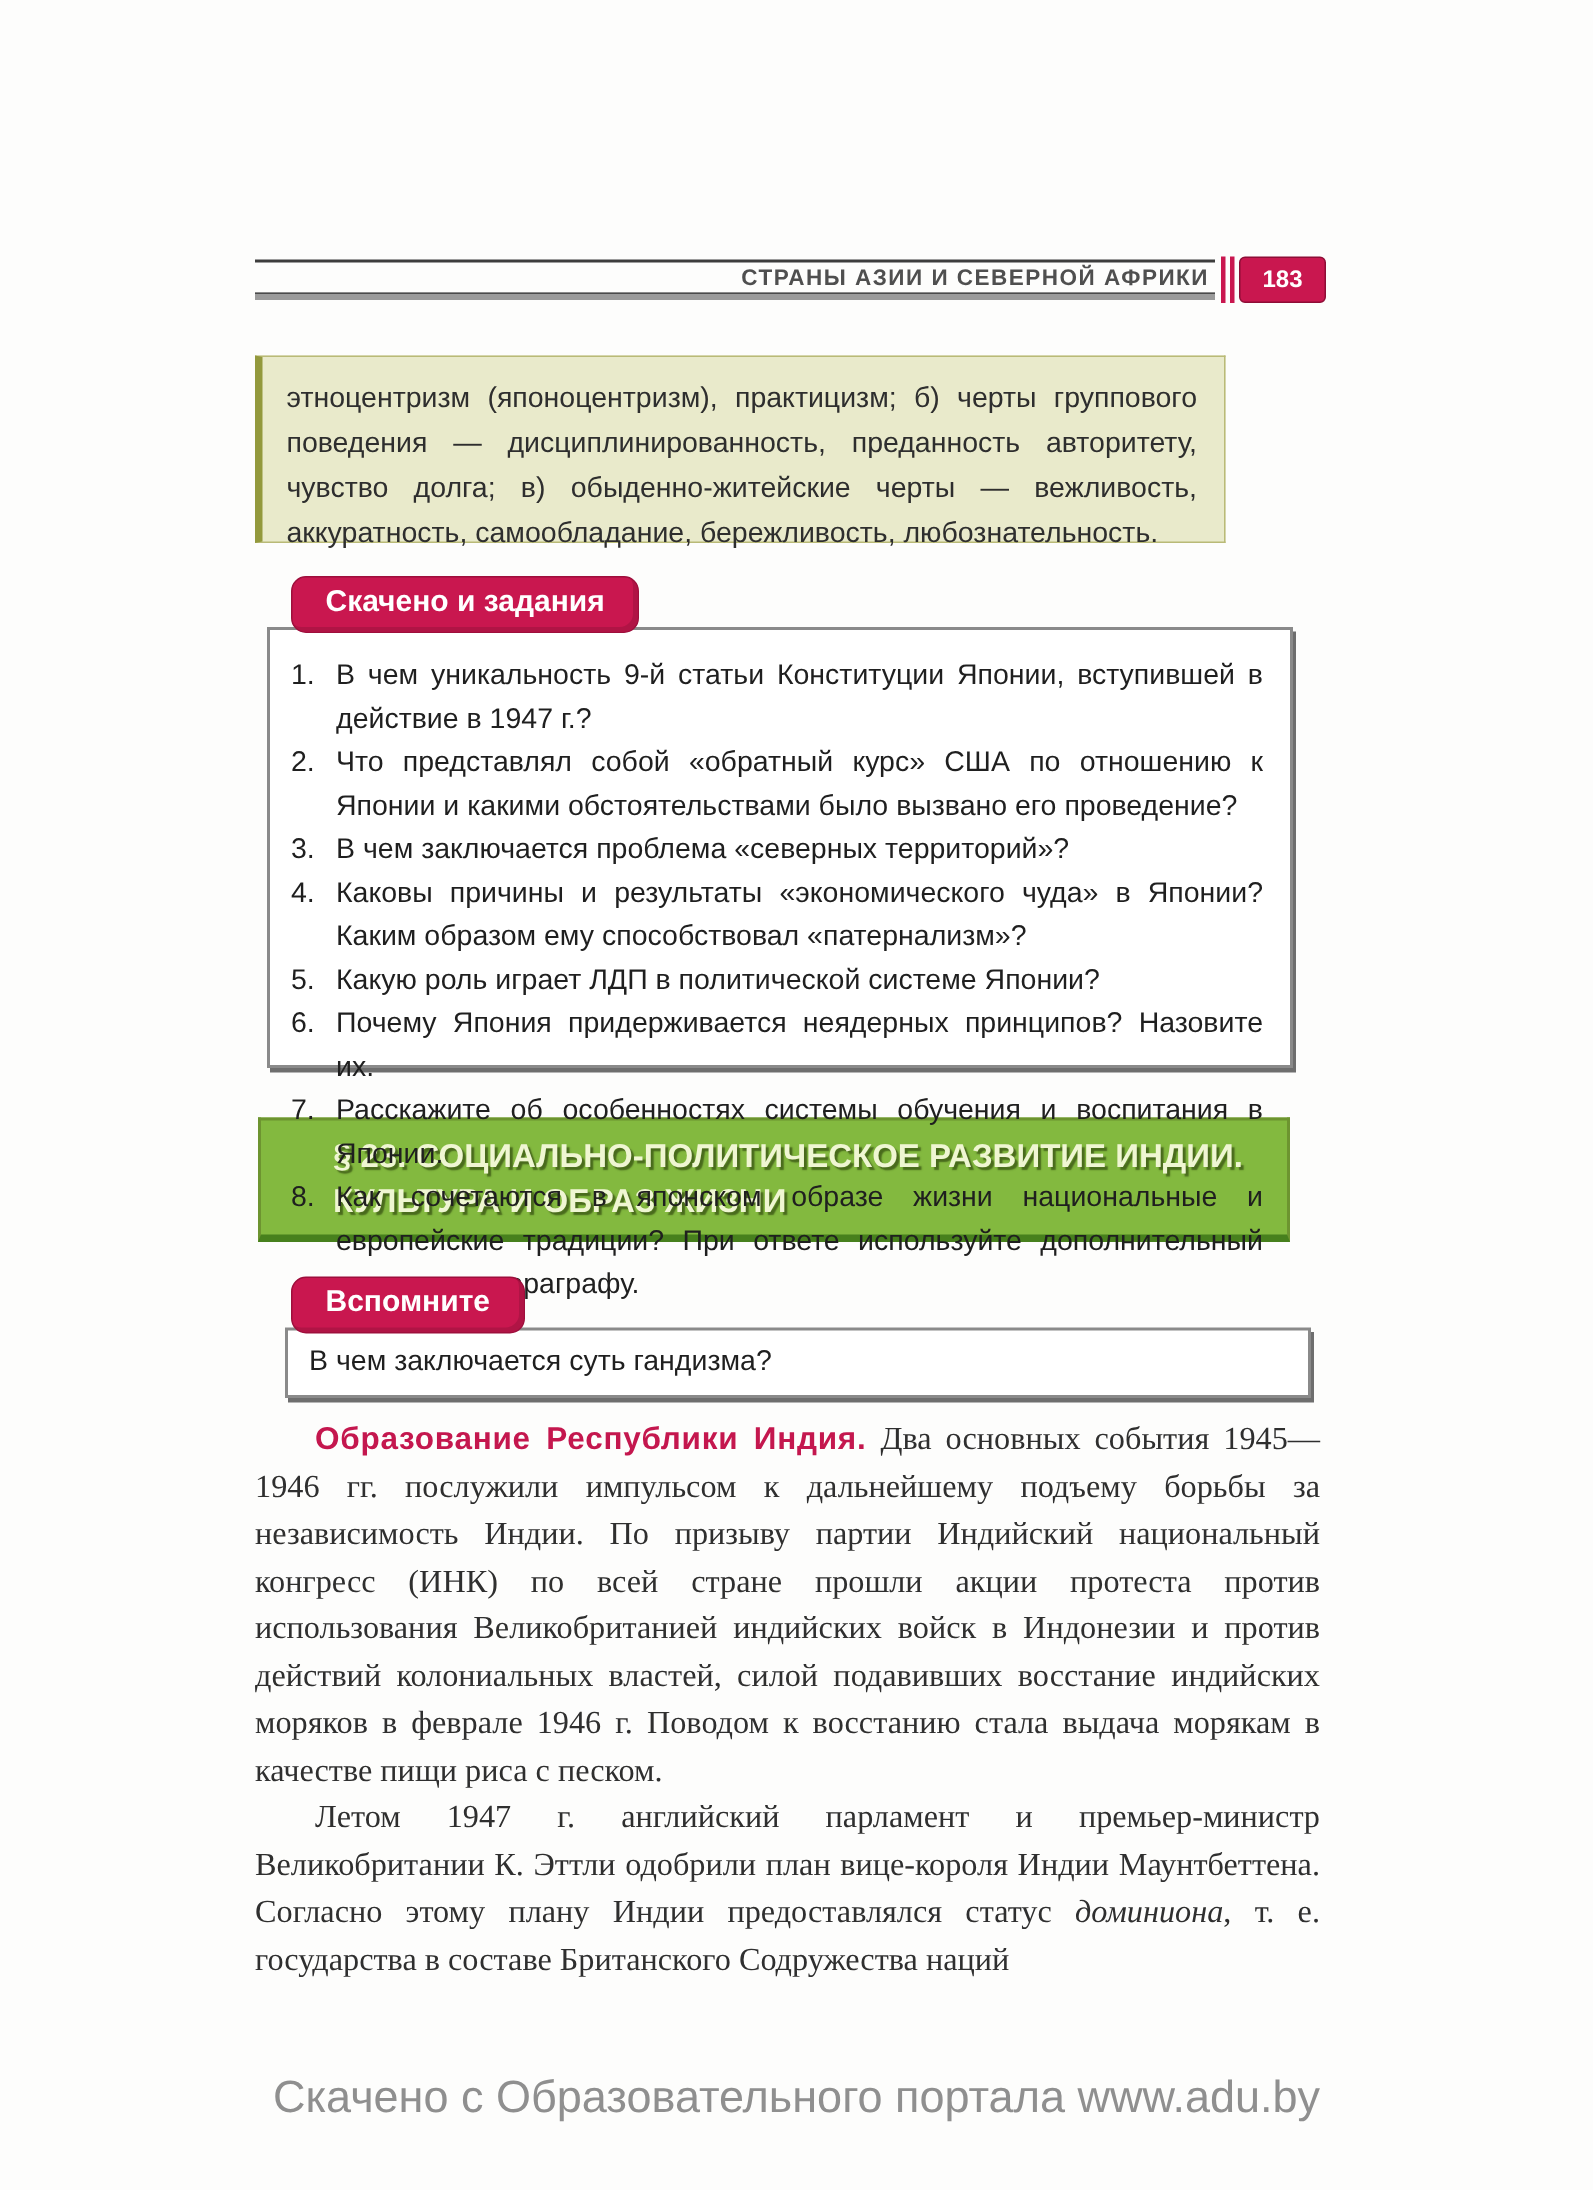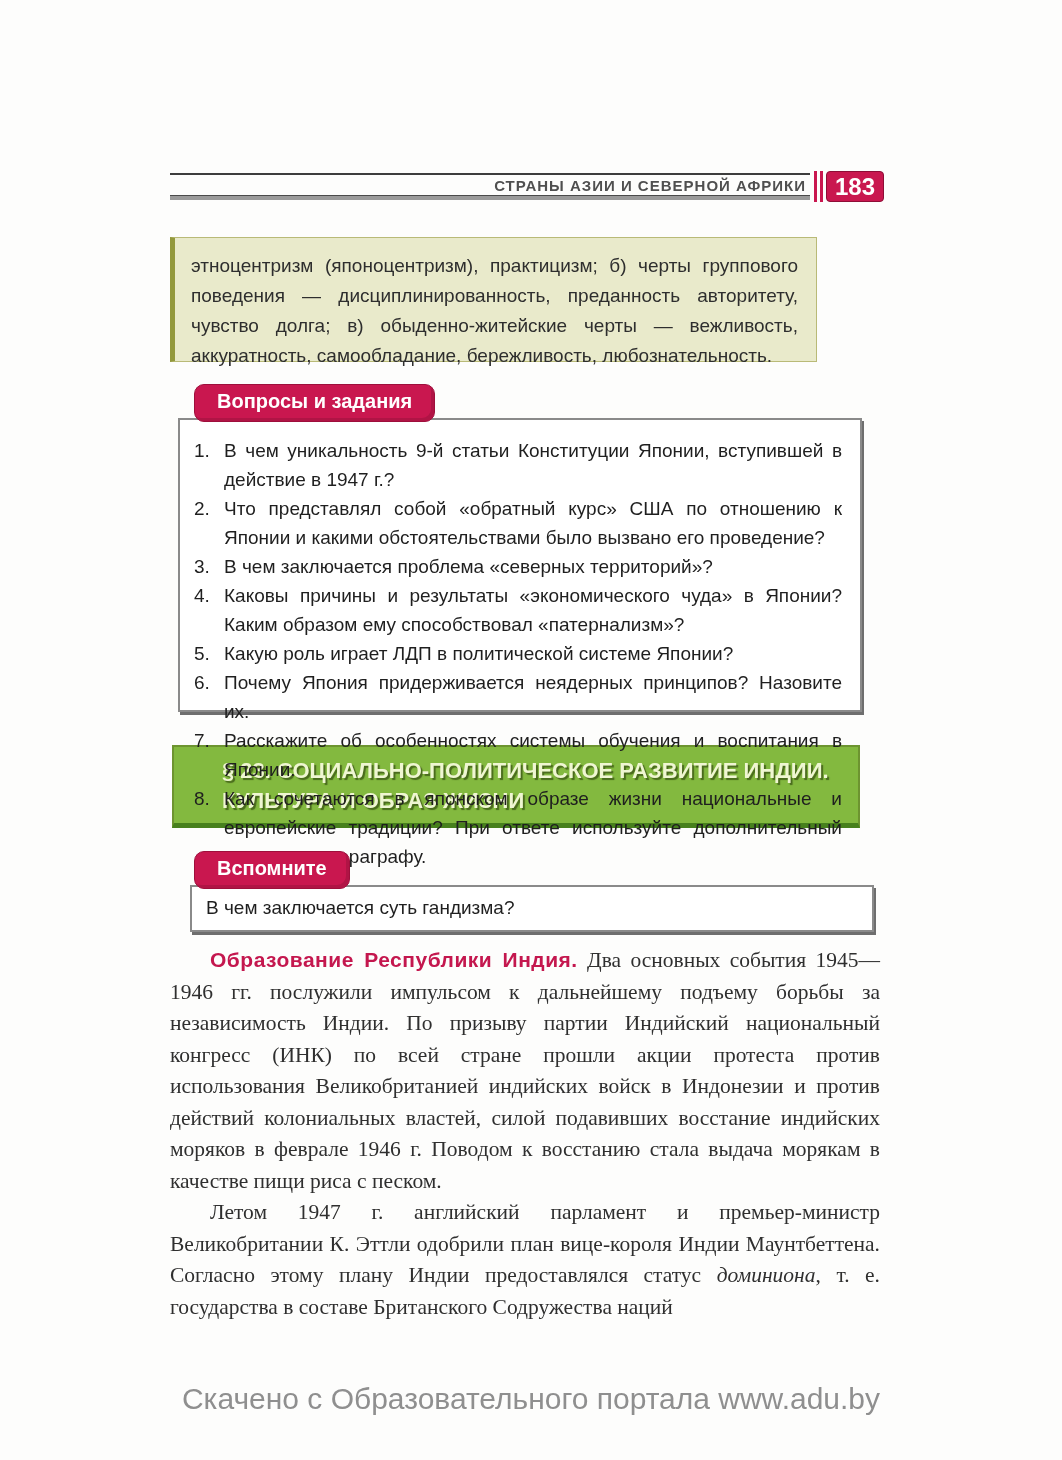--- a/index.html
+++ b/index.html
@@ -18,21 +18,21 @@
     position:absolute; left:170px; top:177px; width:636px;
     text-align:right; font-size:15px; font-weight:bold; letter-spacing:1px;
     color:#4f4f4f;
   }
   .hdr-rule-bottom { position:absolute; left:170px; top:195px; width:640px; height:5px; background:#9a9a9a; border-top:1px solid #4a4a4a; }
   .pg-bar { position:absolute; top:171px; width:3px; height:31px; background:#c9174f; }
   .pg-bar1 { left:814px; } .pg-bar2 { left:820px; }
   .page-badge {
     position:absolute; left:826px; top:171px; width:58px; height:31px;
     background:#c9174f; border:1px solid #8e0d36; border-radius:4px;
-    color:#ffffff; font-weight:bold; font-size:24px;
+    color:#ffffff; font-weight:bold; font-size:16px;
     display:flex; align-items:center; justify-content:center;
   }
 
   
   .info-box {
     position:absolute; left:170px; top:237px; width:647px; height:125px;
     background:#e9eacb; border:1px solid #b9ba77; border-left:5px solid #93993d;
     padding:13px 18px 10px 16px;
     font-size:19px; line-height:30px; color:#2e2e2e; text-align:justify;
   }
@@ -108,21 +108,21 @@
   <div class="hdr-title">СТРАНЫ АЗИИ И СЕВЕРНОЙ АФРИКИ</div>
   <div class="hdr-rule-bottom"></div>
   <div class="pg-bar pg-bar1"></div>
   <div class="pg-bar pg-bar2"></div>
   <div class="page-badge">183</div>
 
   <div class="info-box">
     <span>этноцентризм (японоцентризм), практицизм; б) черты группового поведения — дисциплинированность, преданность авторитету, чувство долга; в) обыденно-житейские черты — вежливость, аккуратность, самообладание, бережливость, любознательность.</span>
   </div>
 
-  <div class="tab-badge q-badge">Вопросы и задания</div>
+  <div class="tab-badge q-badge">Скачено и задания</div>
   <div class="frame-box q-box">
     <div class="q-item">
       <span class="q-num">1.</span>
       <span class="q-text">В чем уникальность 9-й статьи Конституции Японии, вступившей в действие в 1947 г.?</span>
     </div>
     <div class="q-item">
       <span class="q-num">2.</span>
       <span class="q-text">Что представлял собой «обратный курс» США по отношению к Японии и какими обстоятельствами было вызвано его проведение?</span>
     </div>
     <div class="q-item">

